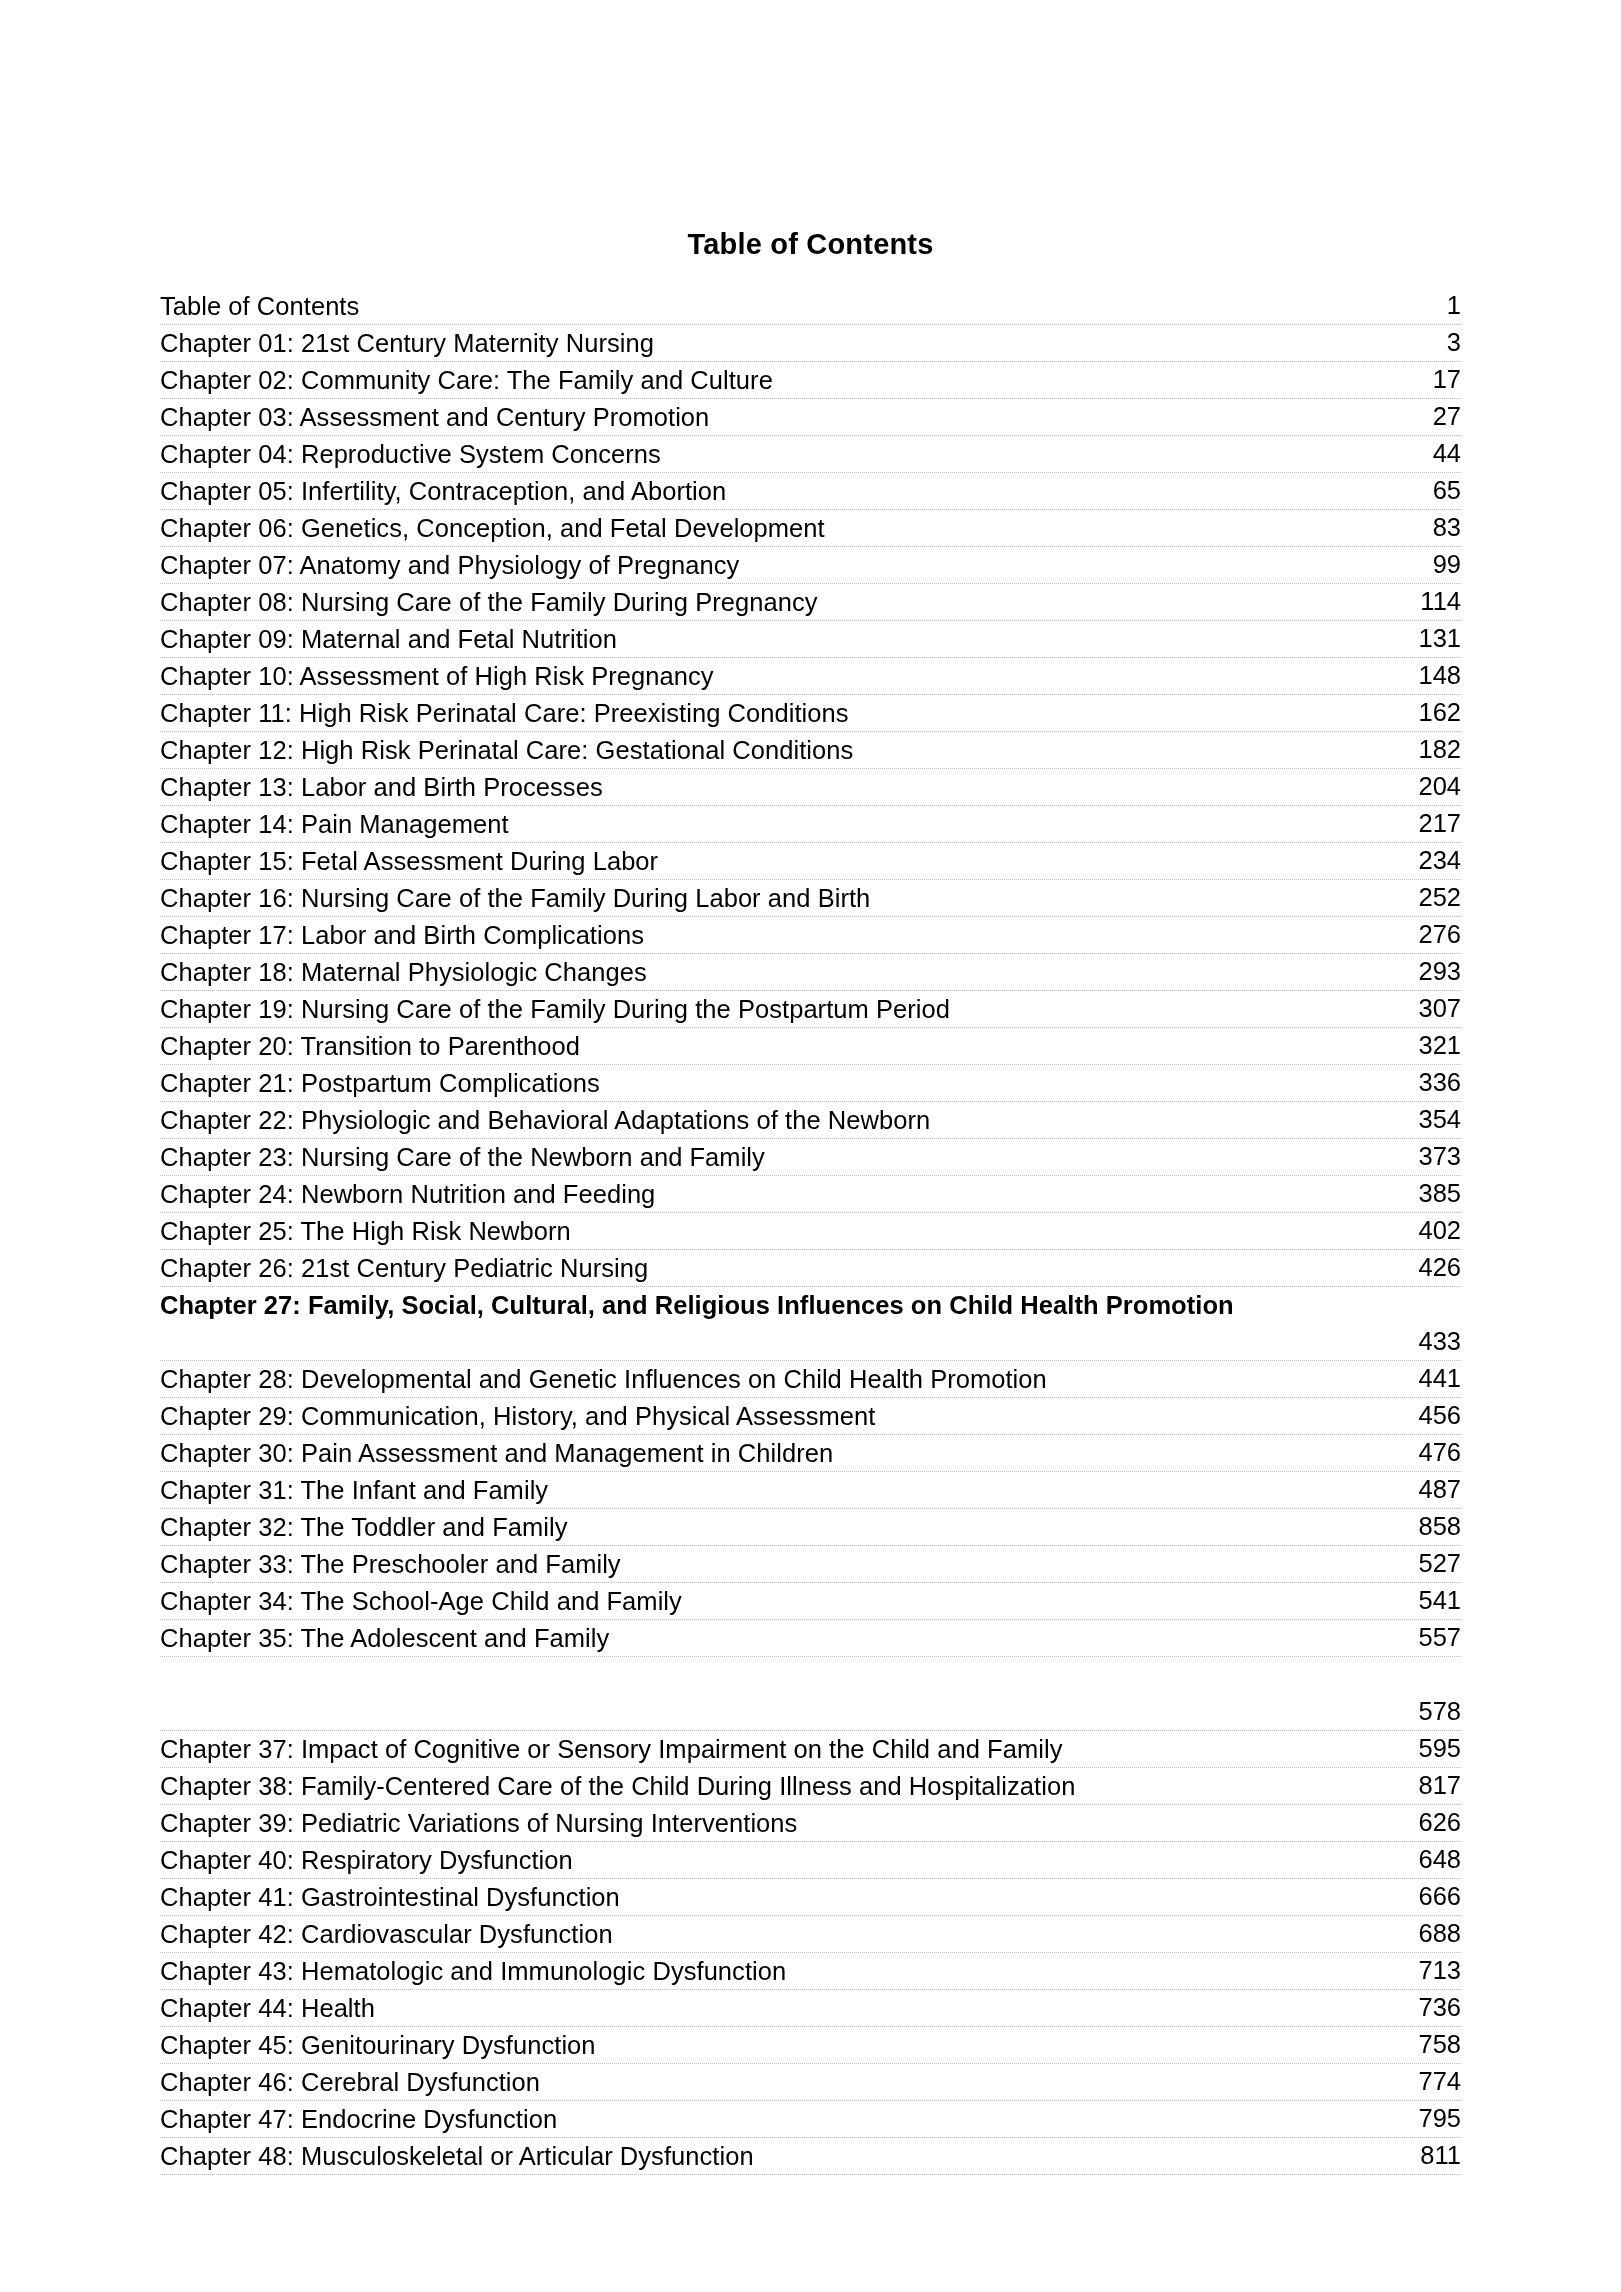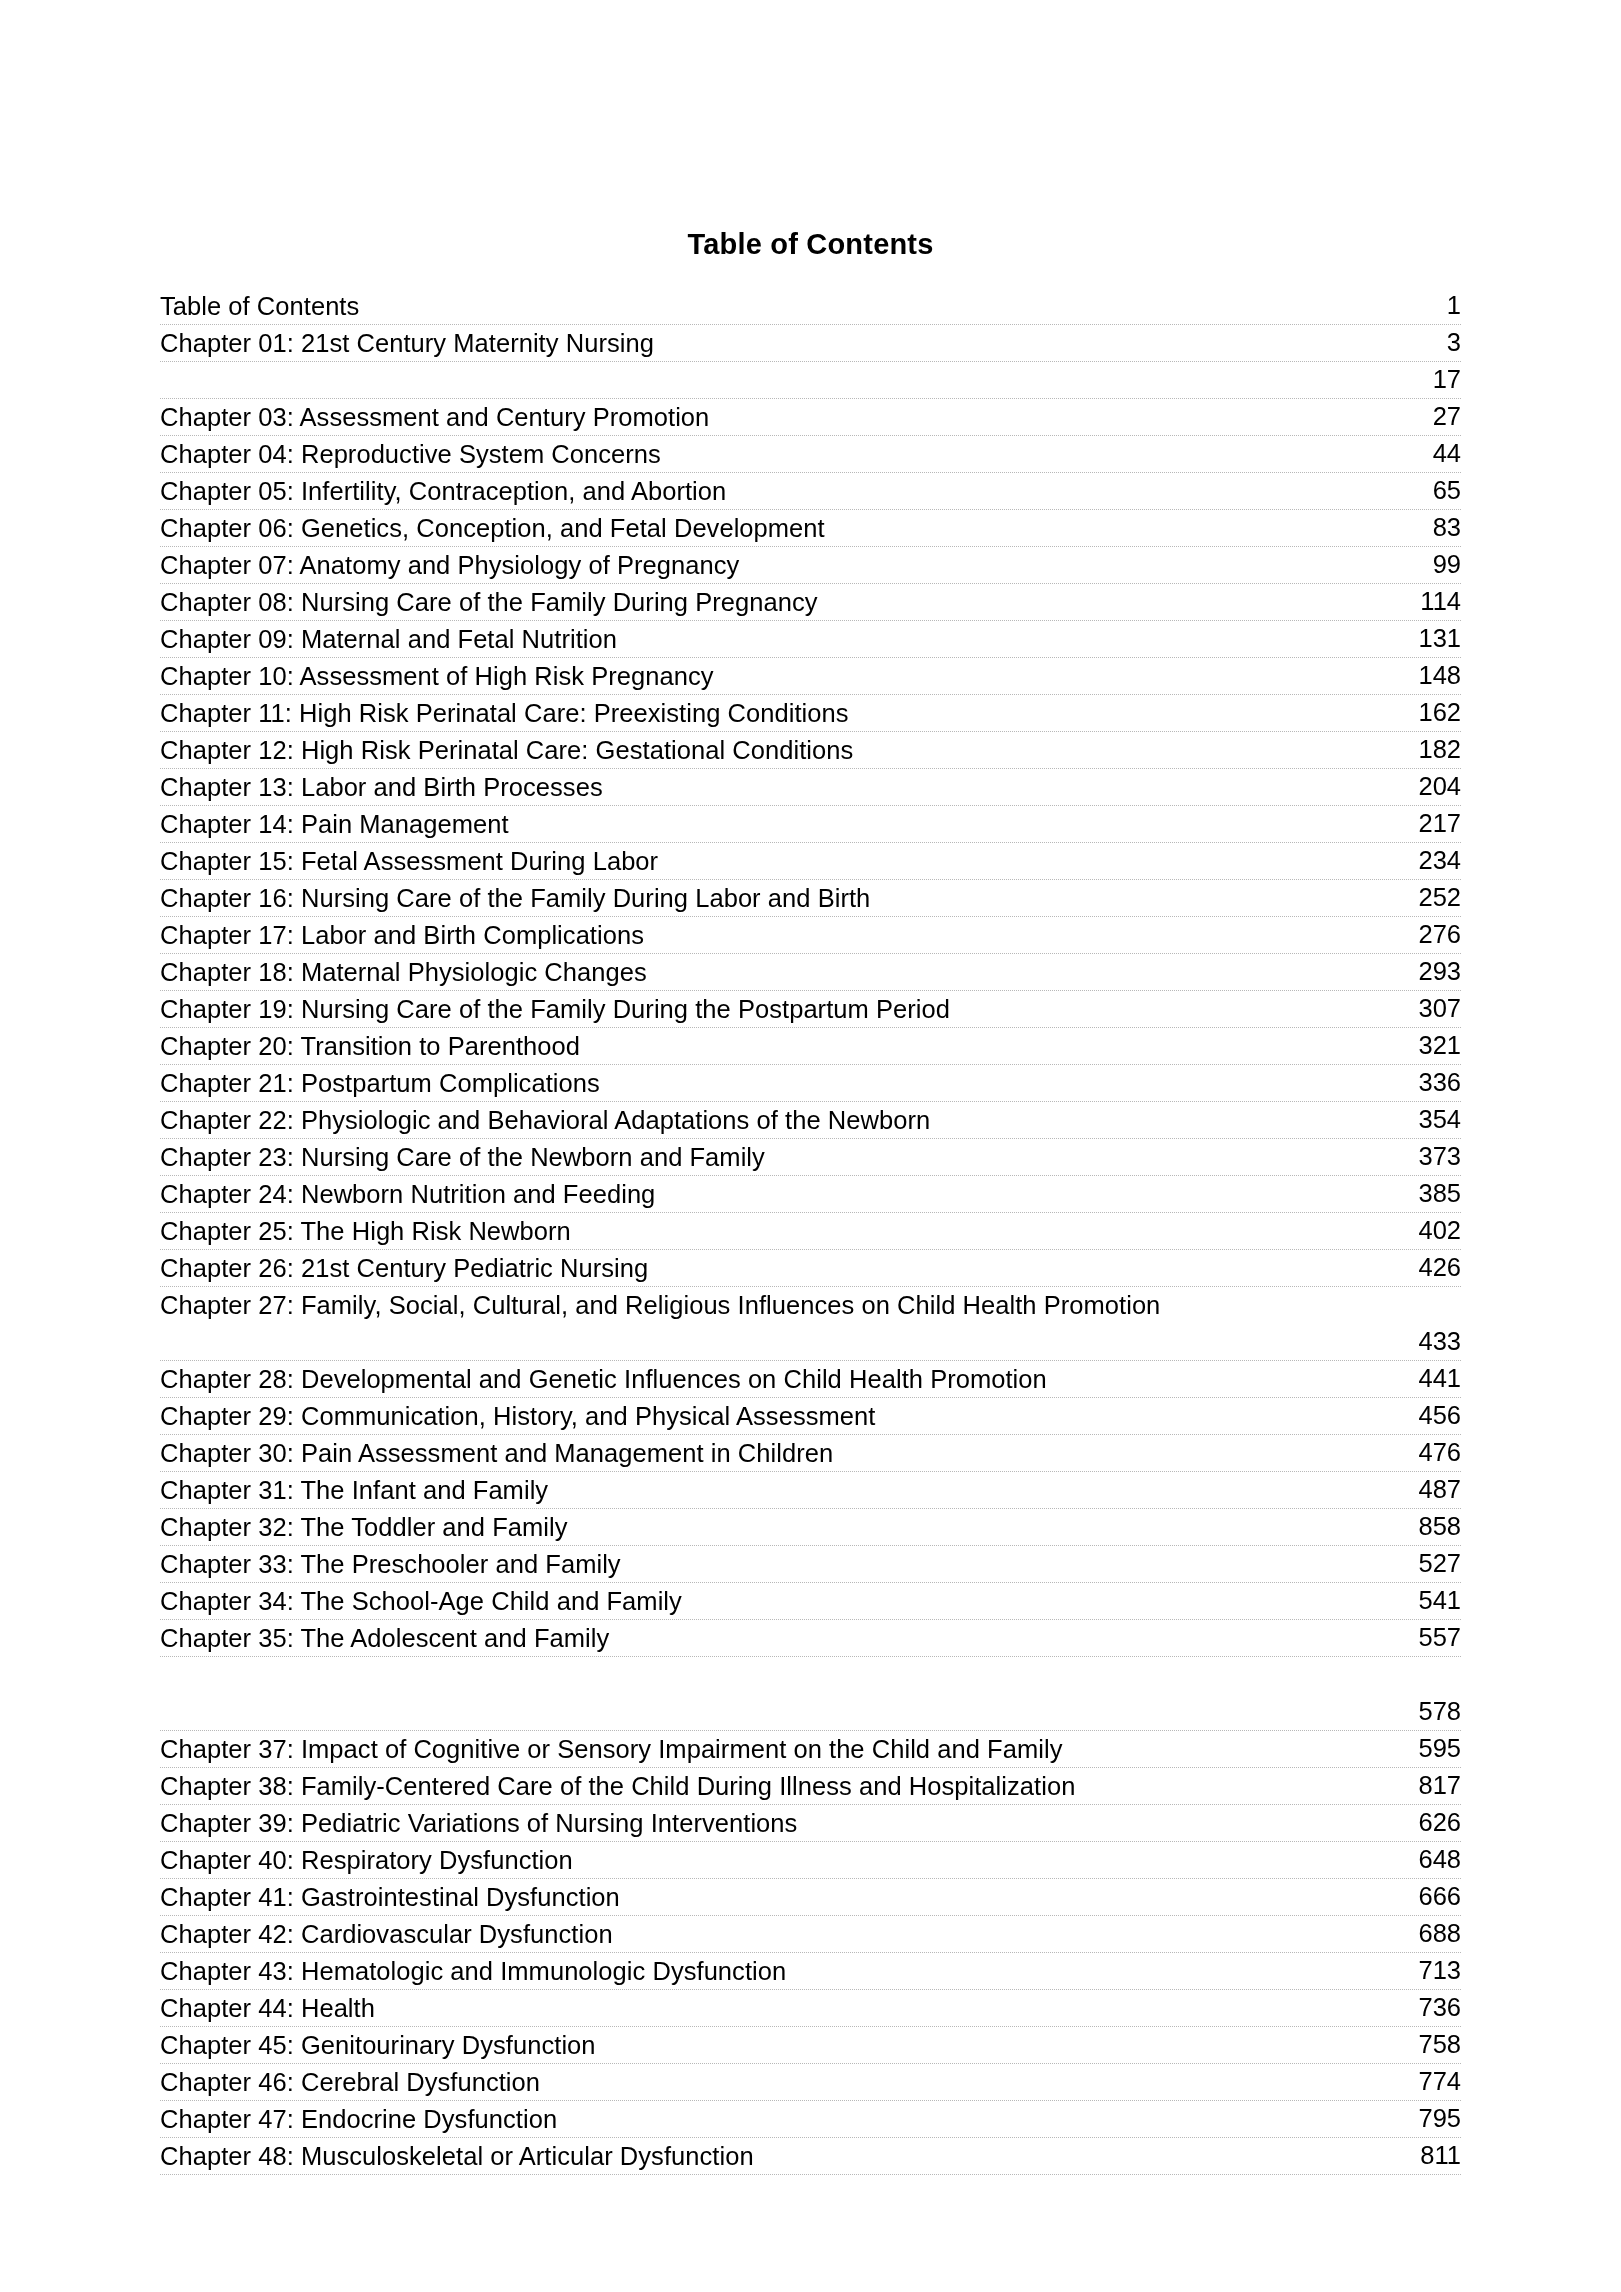--- a/index.html
+++ b/index.html
@@ -72,33 +72,34 @@
     right: 0;
     bottom: 0;
     font-size: 25.5px;
     line-height: 37px;
     text-align: right;
   }
 
   .toc-row.wrap .toc-label {
     display: block;
     width: 1215px;
+    font-weight: bold;
   }
 </style>
 </head>
 <body>
 
 <div class="page">
 
   <h1 class="doc-title">Table of Contents</h1>
 
   <div class="toc" id="toc-list">
       <div class="toc-row"><span class="toc-label">Table of Contents</span><span class="toc-page">1</span></div>
       <div class="toc-row"><span class="toc-label">Chapter 01: 21st Century Maternity Nursing</span><span class="toc-page">3</span></div>
-      <div class="toc-row"><span class="toc-page">17</span></div>
+      <div class="toc-row"><span class="toc-label">Chapter 02: Community Care: The Family and Culture</span><span class="toc-page">17</span></div>
       <div class="toc-row"><span class="toc-label">Chapter 03: Assessment and Century Promotion</span><span class="toc-page">27</span></div>
       <div class="toc-row"><span class="toc-label">Chapter 04: Reproductive System Concerns</span><span class="toc-page">44</span></div>
       <div class="toc-row"><span class="toc-label">Chapter 05: Infertility,  Contraception,  and  Abortion</span><span class="toc-page">65</span></div>
       <div class="toc-row"><span class="toc-label">Chapter 06: Genetics, Conception, and Fetal Development</span><span class="toc-page">83</span></div>
       <div class="toc-row"><span class="toc-label">Chapter 07: Anatomy and Physiology of Pregnancy</span><span class="toc-page">99</span></div>
       <div class="toc-row"><span class="toc-label">Chapter 08: Nursing Care of the Family During Pregnancy</span><span class="toc-page">114</span></div>
       <div class="toc-row"><span class="toc-label">Chapter 09: Maternal and Fetal Nutrition</span><span class="toc-page">131</span></div>
       <div class="toc-row"><span class="toc-label">Chapter 10: Assessment of High Risk Pregnancy</span><span class="toc-page">148</span></div>
       <div class="toc-row"><span class="toc-label">Chapter 11: High Risk Perinatal Care: Preexisting Conditions</span><span class="toc-page">162</span></div>
       <div class="toc-row"><span class="toc-label">Chapter 12: High Risk Perinatal Care: Gestational Conditions</span><span class="toc-page">182</span></div>

